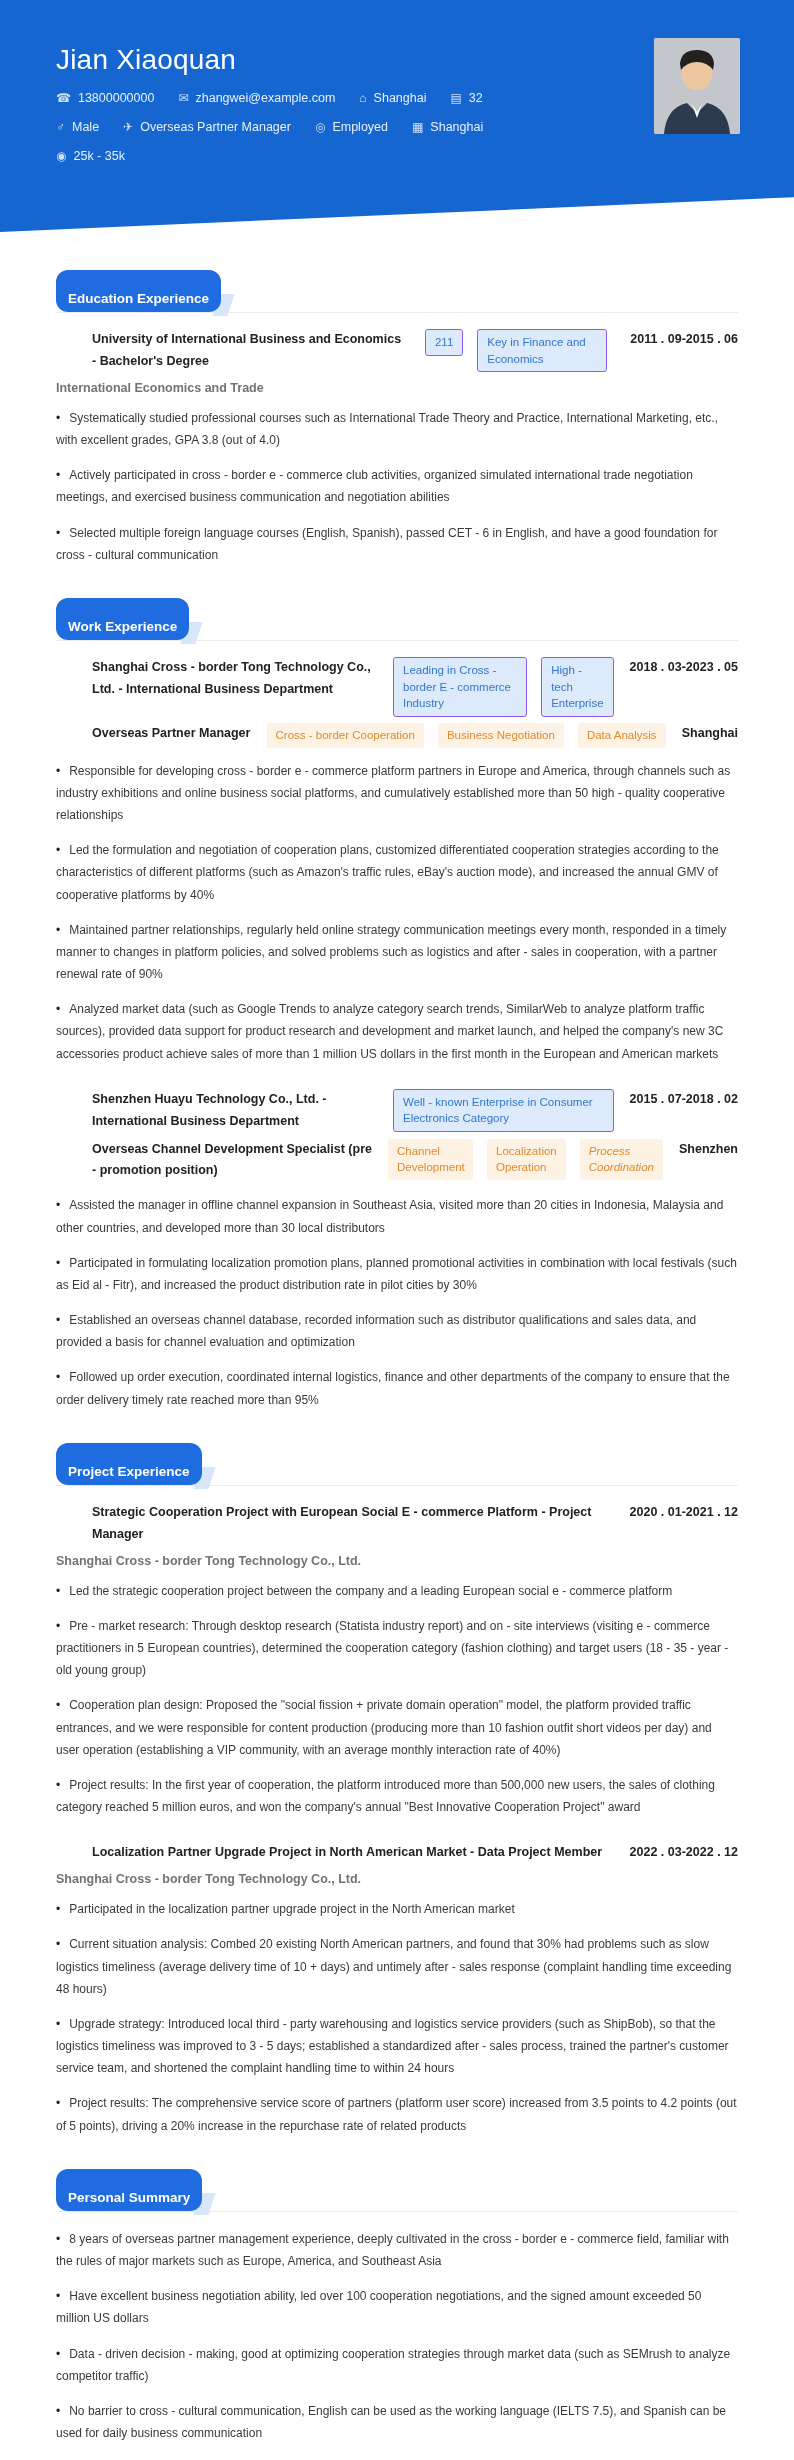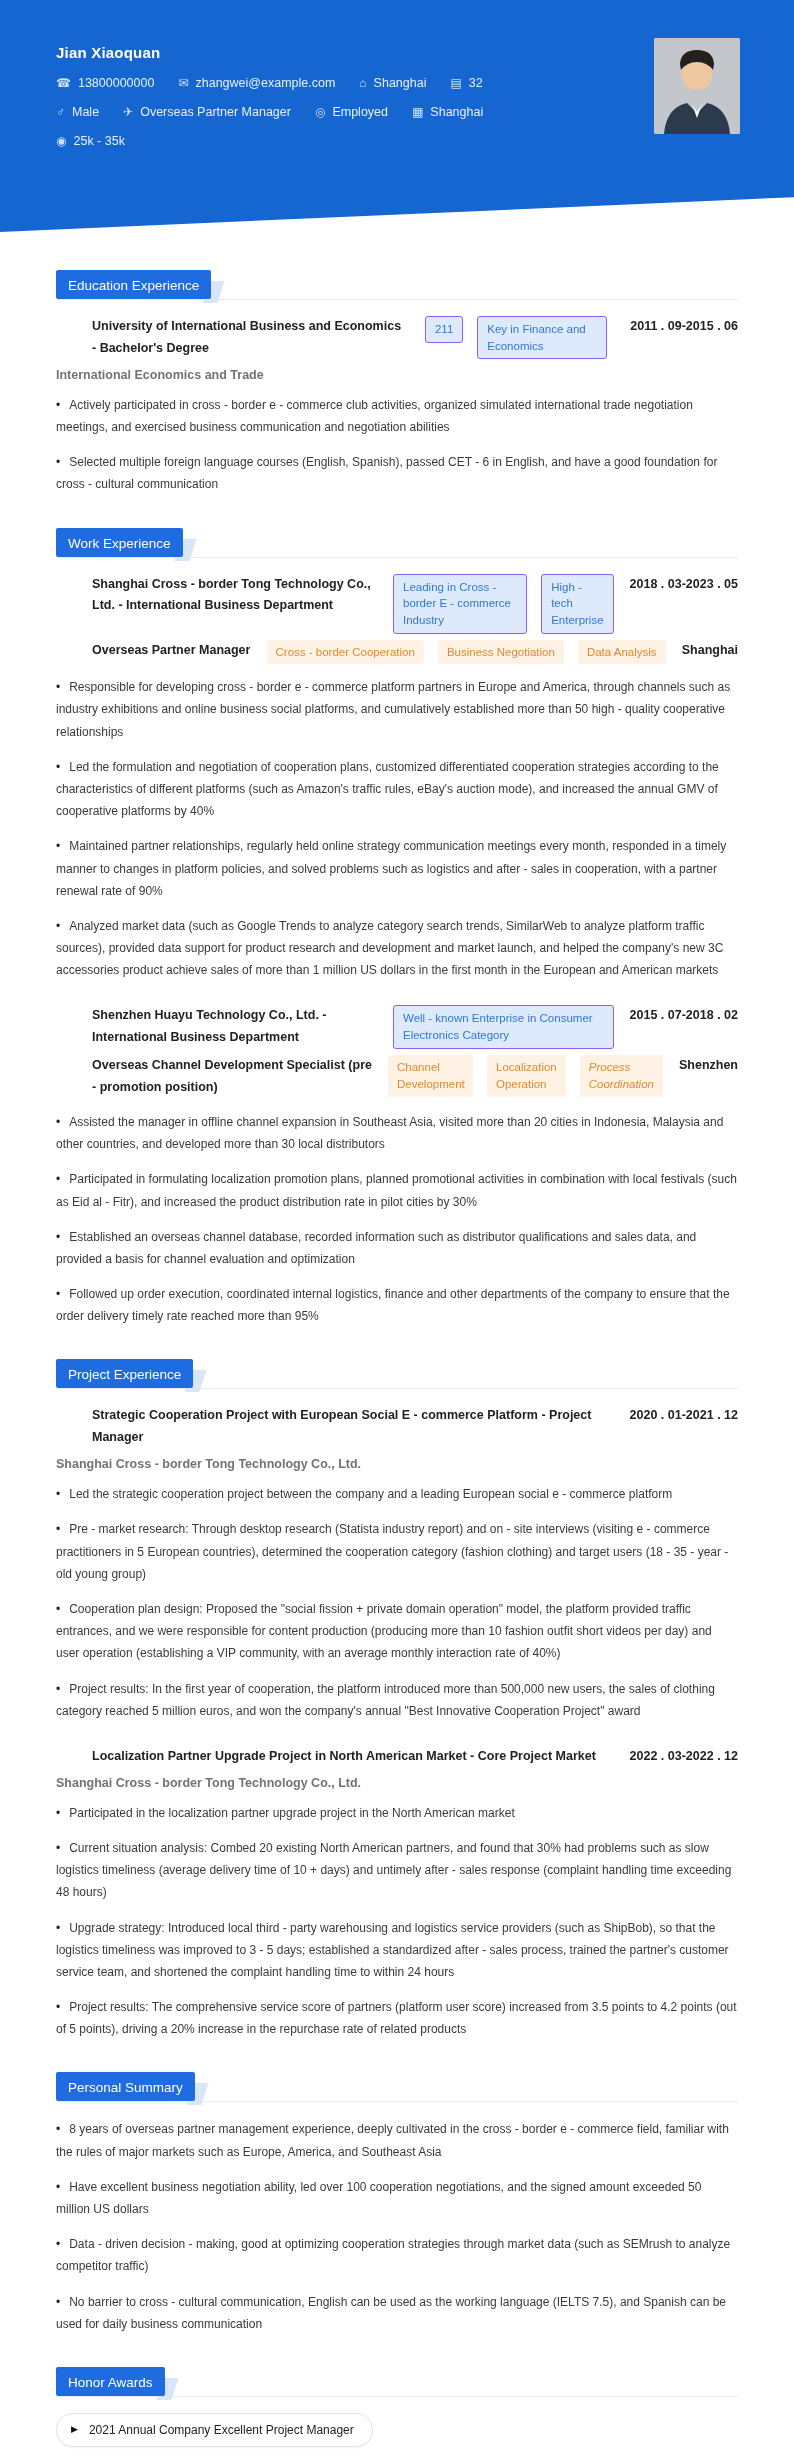--- a/index.html
+++ b/index.html
@@ -4,35 +4,35 @@
 <style>
   * { margin:0; padding:0; box-sizing:border-box; }
   html,body { background:#ffffff; }
   body { font-family:"Liberation Sans","DejaVu Sans",sans-serif; color:#333; }
   .page { width:794px; margin:0 auto; background:#fff; }
 
   
   .hero { position:relative; height:232px; background:#1566d0;
           clip-path:polygon(0 0,100% 0,100% 85%,0 100%); color:#fff; }
   .hero-inner { padding:44px 56px 0 56px; }
-  .hero-name { font-size:15px; font-weight:700; letter-spacing:.2px; }
+  .hero-name { font-size:28px; font-weight:400; letter-spacing:.2px; }
   .c-row { display:flex; align-items:center; gap:24px; margin-top:15px;
            font-size:12.5px; color:#e9f1fd; }
   .c-item { display:inline-flex; align-items:center; gap:7px; white-space:nowrap; }
   .c-icon { font-size:12px; opacity:.88; }
   .photo { position:absolute; top:38px; right:54px; width:86px; height:96px;
            border-radius:2px; overflow:hidden; background:#c2c6ca; }
 
   
   main { padding:6px 56px 40px 56px; }
   .section { margin-top:32px; }
   .section-head { display:flex; align-items:flex-end; border-bottom:1px solid #ececec;
                   margin-bottom:16px; }
   .section-badge { display:inline-block; background:#1e6ce0; color:#fff; font-size:13.5px;
-                   font-weight:400; padding:8px 12px 6px 12px; border-radius:2px;
+                   font-weight:700; padding:21px 12px 6px 12px; border-radius:12px;
                    position:relative; z-index:2; }
   .badge-flag { display:inline-block; width:15px; height:22px; background:#d8e6f9;
                 transform:skewX(-18deg); margin-left:-5px; margin-bottom:-4px; z-index:1; }
 
   .entry + .entry { margin-top:24px; }
   .entry-head { display:flex; justify-content:space-between; align-items:flex-start;
                 gap:16px; margin-bottom:6px; }
   .entry-title { font-size:12.5px; font-weight:700; color:#222; line-height:1.75;margin-left:36px; }
   .entry-sub { font-size:12.5px; font-weight:700; color:#737373; margin:8px 0 4px 0; }
   .entry-date,.entry-loc { font-size:12.5px; font-weight:700; color:#222;
@@ -136,20 +136,21 @@
         <div class="entry-head">
           <h3 class="entry-title mw310">University of International Business and Economics - Bachelor's Degree</h3>
           <div class="tag-group">
             <span class="tag blue">211</span>
             <span class="tag blue mw130">Key in Finance and Economics</span>
           </div>
           <div class="entry-date">2011 . 09-2015 . 06</div>
         </div>
         <h4 class="entry-sub">International Economics and Trade</h4>
         <div class="bullets">
+          <p class="bullet">Systematically studied professional courses such as International Trade Theory and Practice, International Marketing, etc., with excellent grades, GPA 3.8 (out of 4.0)</p>
           <p class="bullet">Actively participated in cross - border e - commerce club activities, organized simulated international trade negotiation meetings, and exercised business communication and negotiation abilities</p>
           <p class="bullet">Selected multiple foreign language courses (English, Spanish), passed CET - 6 in English, and have a good foundation for cross - cultural communication</p>
         </div>
       </div>
     </section>
 
     <section class="section">
       <div class="section-head">
         <span class="section-badge">Work Experience</span>
         <span class="badge-flag"></span>
@@ -222,21 +223,21 @@
         <div class="bullets">
           <p class="bullet">Led the strategic cooperation project between the company and a leading European social e - commerce platform</p>
           <p class="bullet">Pre - market research: Through desktop research (Statista industry report) and on - site interviews (visiting e - commerce practitioners in 5 European countries), determined the cooperation category (fashion clothing) and target users (18 - 35 - year - old young group)</p>
           <p class="bullet">Cooperation plan design: Proposed the "social fission + private domain operation" model, the platform provided traffic entrances, and we were responsible for content production (producing more than 10 fashion outfit short videos per day) and user operation (establishing a VIP community, with an average monthly interaction rate of 40%)</p>
           <p class="bullet">Project results: In the first year of cooperation, the platform introduced more than 500,000 new users, the sales of clothing category reached 5 million euros, and won the company's annual "Best Innovative Cooperation Project" award</p>
         </div>
       </div>
 
       <div class="entry">
         <div class="entry-head">
-          <h3 class="entry-title">Localization Partner Upgrade Project in North American Market - Core Project Market</h3>
+          <h3 class="entry-title">Localization Partner Upgrade Project in North American Market - Data Project Member</h3>
           <div class="entry-date">2022 . 03-2022 . 12</div>
         </div>
         <h4 class="entry-sub">Shanghai Cross - border Tong Technology Co., Ltd.</h4>
         <div class="bullets">
           <p class="bullet">Participated in the localization partner upgrade project in the North American market</p>
           <p class="bullet">Current situation analysis: Combed 20 existing North American partners, and found that 30% had problems such as slow logistics timeliness (average delivery time of 10 + days) and untimely after - sales response (complaint handling time exceeding 48 hours)</p>
           <p class="bullet">Upgrade strategy: Introduced local third - party warehousing and logistics service providers (such as ShipBob), so that the logistics timeliness was improved to 3 - 5 days; established a standardized after - sales process, trained the partner's customer service team, and shortened the complaint handling time to within 24 hours</p>
           <p class="bullet">Project results: The comprehensive service score of partners (platform user score) increased from 3.5 points to 4.2 points (out of 5 points), driving a 20% increase in the repurchase rate of related products</p>
         </div>
       </div>

